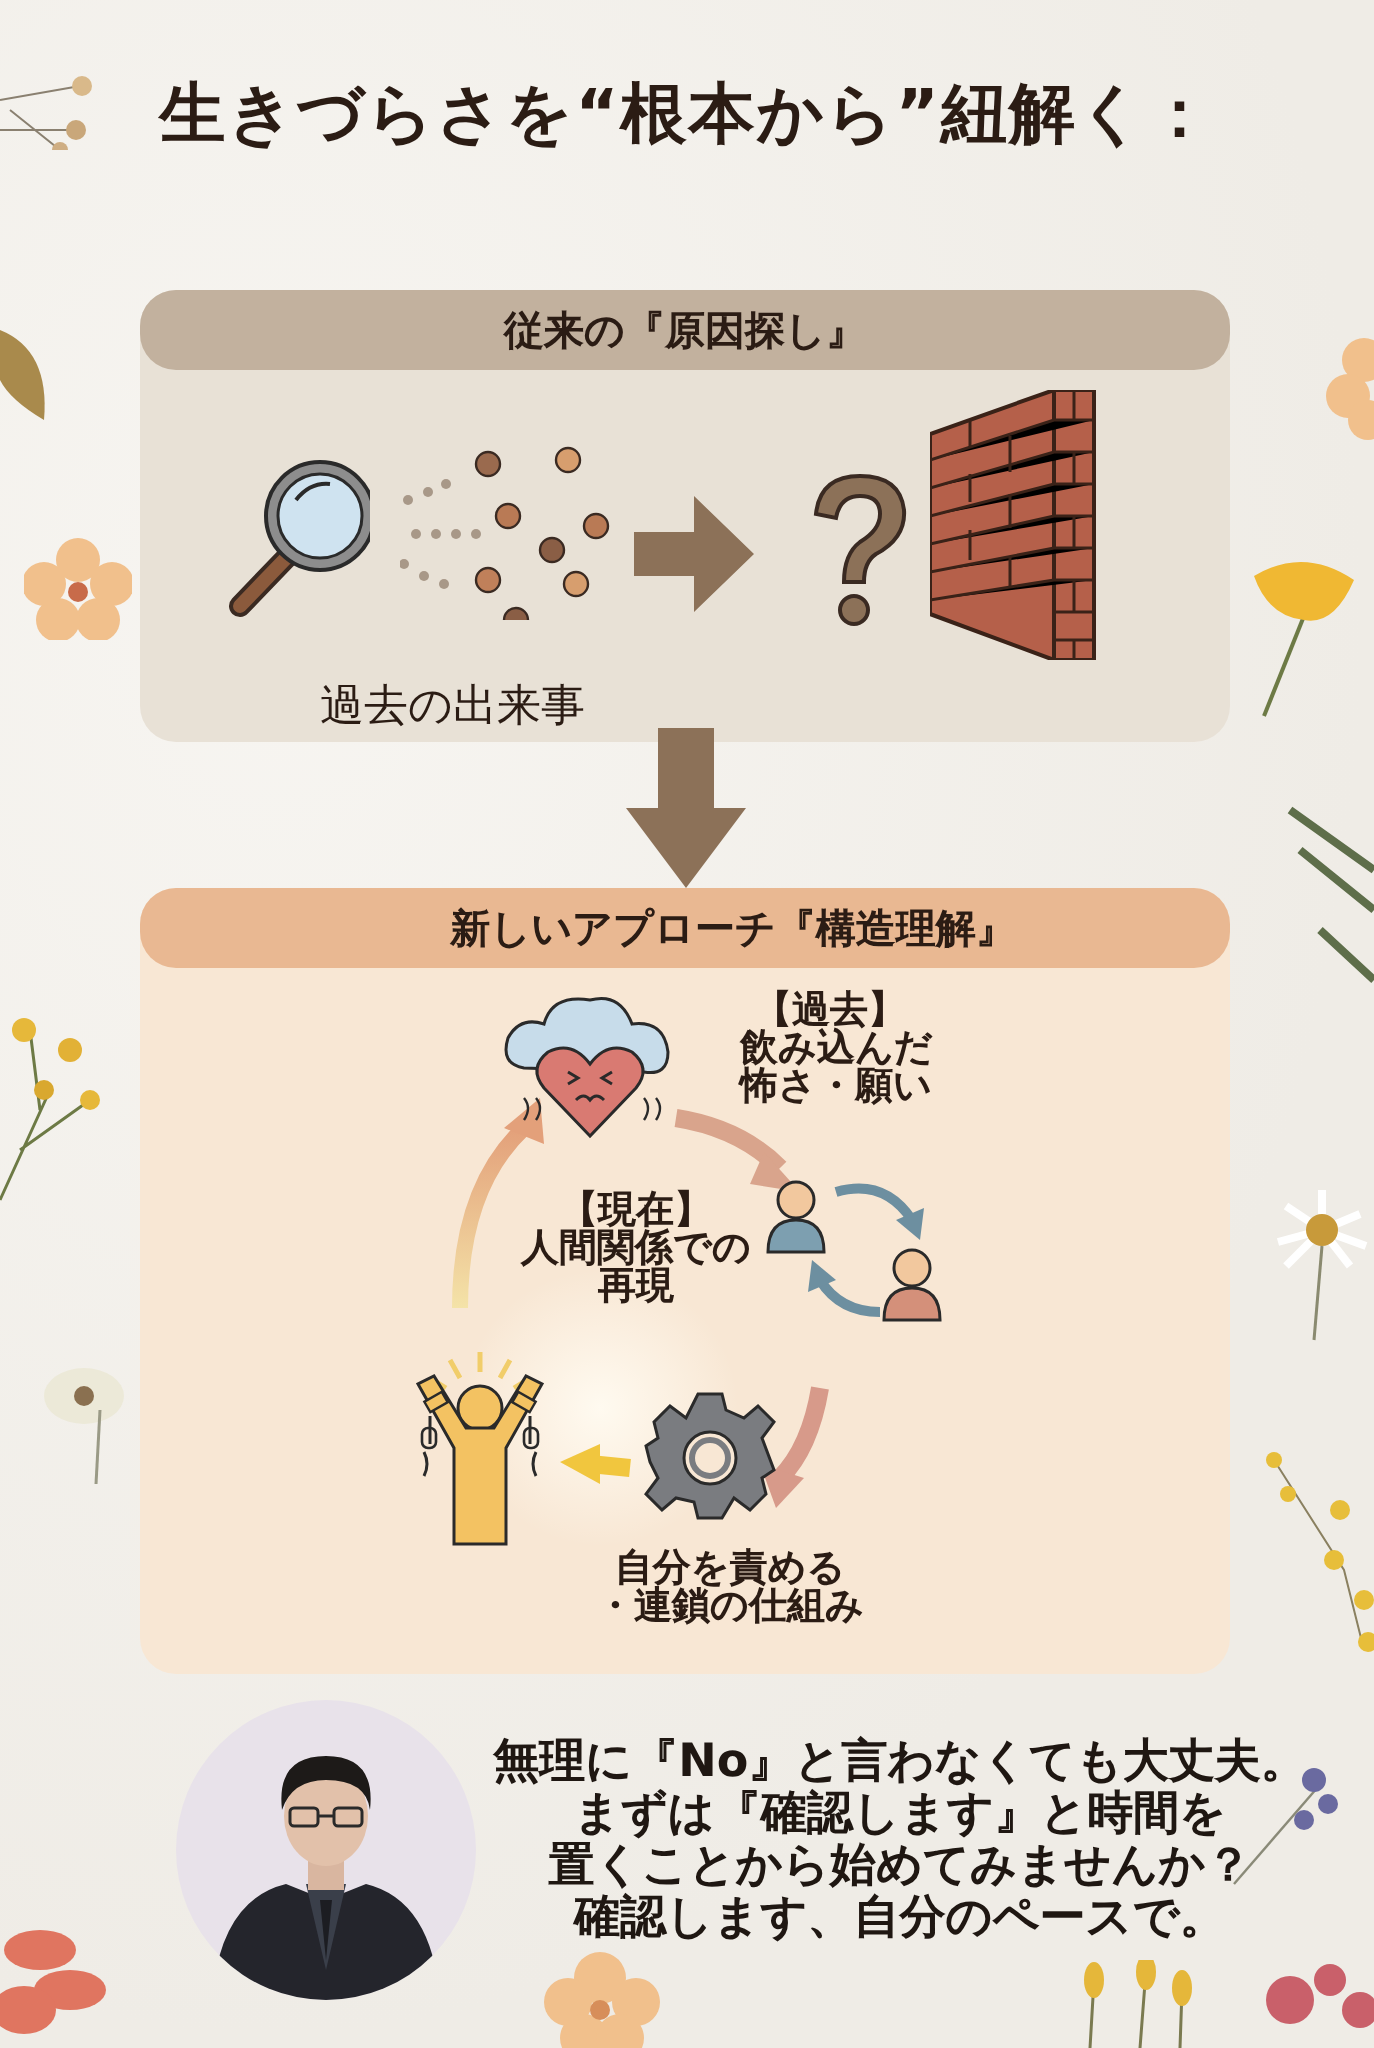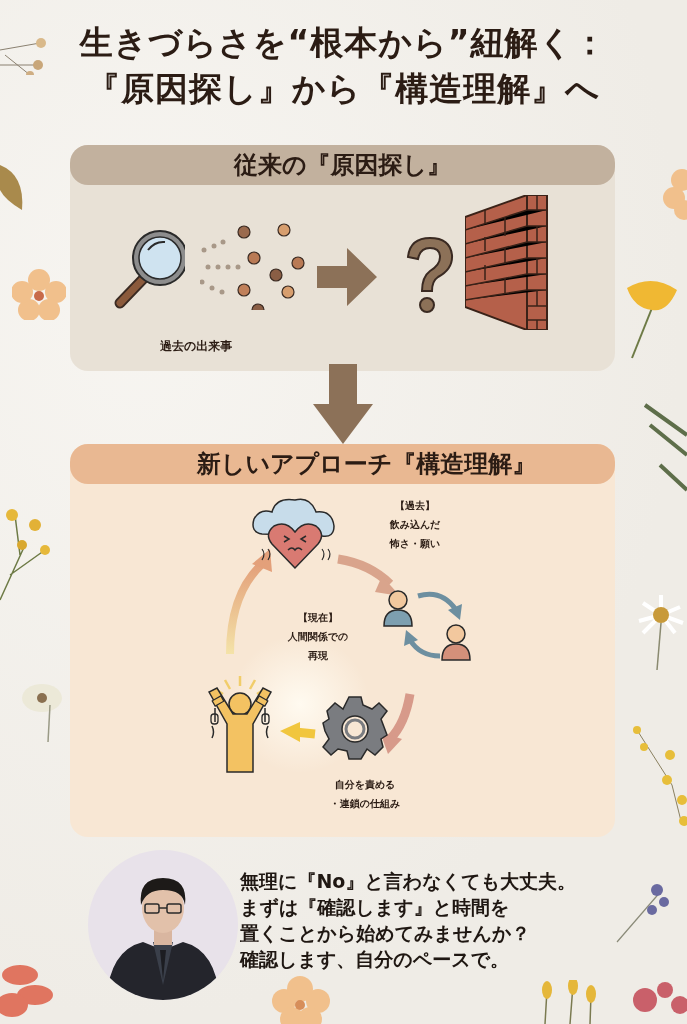--- a/index.html
+++ b/index.html
@@ -1,36 +1,36 @@
 <!DOCTYPE html>
 <html><head>
 <meta charset="utf-8">
 <style>
   html,body{margin:0;padding:0;}
   body{width:687px;height:1024px;position:relative;overflow:hidden;
     background:#f3f1ec;
     background-image:radial-gradient(ellipse at 20% 30%, #f7f5f1 0%, #efece6 70%);
     font-family:"DejaVu Sans","Liberation Sans",sans-serif;color:#2a1f18;}
-  .title{position:absolute;left:0;top:20px;width:687px;text-align:center;font-weight:bold;
+  .title{position:absolute;left:0;top:34px;width:687px;text-align:center;font-weight:bold;
     font-size:33px;line-height:46px;color:#2b1c14;letter-spacing:1px;}
   .card{position:absolute;left:70px;width:545px;border-radius:18px;}
   .card1{top:145px;height:226px;background:#e8e1d6;}
   .card2{top:444px;height:393px;background:#f8e7d4;}
   .card-head{height:40px;border-radius:18px;display:flex;align-items:center;justify-content:center;
-    font-weight:bold;font-size:24px;color:#2b1c14;}
+    font-weight:bold;font-size:20px;color:#2b1c14;}
   .card1 .card-head{background:#c2b19e;}
   .card2 .card-head{background:#e9b892;padding-left:48px;}
   .abs{position:absolute;}
-  .lbl{position:absolute;font-weight:bold;font-size:12px;color:#2b1c14;white-space:nowrap;}
-  .small{position:absolute;font-weight:bold;font-size:10px;line-height:19px;color:#2b1c14;text-align:center;white-space:nowrap;}
+  .lbl{position:absolute;font-weight:normal;font-size:22px;color:#2b1c14;white-space:nowrap;}
+  .small{position:absolute;font-weight:bold;font-size:19px;line-height:19px;color:#2b1c14;text-align:center;white-space:nowrap;}
   .down-arrow{position:absolute;left:313px;top:364px;width:60px;height:80px;}
   .avatar{position:absolute;left:88px;top:850px;width:150px;height:150px;border-radius:50%;
     background:#e8e2ea;overflow:hidden;}
-  .msg{position:absolute;left:240px;top:868px;width:420px;font-weight:bold;
-    font-size:19px;line-height:26px;color:#1f1712;}
+  .msg{position:absolute;left:240px;top:868px;width:420px;text-align:center;font-weight:bold;
+    font-size:23px;line-height:26px;color:#1f1712;}
   .deco{position:absolute;}
 </style>
 </head>
 <body>
 
 <svg class="deco" style="left:0;top:15px" width="50" height="60" viewBox="0 0 50 60">
   <path d="M0 35 L40 28 M0 50 L36 50 M5 40 L30 60" stroke="#8a8070" stroke-width="1" fill="none"></path>
   <circle cx="41" cy="28" r="5" fill="#d9b98a"></circle>
     <circle cx="38" cy="50" r="5" fill="#c9a77a"></circle>
     <circle cx="30" cy="60" r="4" fill="#cfae83"></circle>
@@ -128,21 +128,20 @@
   <path d="M10 44 L12 10 M35 44 L38 5 M55 44 L56 15" stroke="#7a7a50" stroke-width="1.5"></path>
   <g fill="#e5b73a">
       <ellipse cx="12" cy="10" rx="5" ry="9"></ellipse>
       <ellipse cx="38" cy="6" rx="5" ry="9"></ellipse>
       <ellipse cx="56" cy="14" rx="5" ry="9"></ellipse>
     </g>
 </svg>
 
 <div class="title">
   <div>生きづらさを“根本から”紐解く：</div>
-  <div>『原因探し』から『構造理解』へ</div>
 </div>
 
 <div class="card card1">
   <div class="card-head">従来の『原因探し』</div>
 
   <svg class="abs" style="left:40px;top:80px" width="75" height="85" viewBox="0 0 75 85">
     <path d="M10 78 L35 52" stroke="#3a2a22" stroke-width="11" stroke-linecap="round"></path>
     <path d="M10 78 L35 52" stroke="#8b5a3c" stroke-width="7" stroke-linecap="round"></path>
     <circle cx="50" cy="33" r="27" fill="#8d8d8d" stroke="#2a2a2a" stroke-width="2"></circle>
     <circle cx="50" cy="33" r="21" fill="#cfe3f0" stroke="#2a2a2a" stroke-width="1.5"></circle>
@@ -254,21 +253,21 @@
     <path d="M20 34 V48 M17 52 Q20 58 17 64 M70 34 V48 M73 52 Q70 58 73 64" stroke="#2a2a2a" stroke-width="1.5" fill="none"></path>
     <rect x="16" y="40" width="7" height="10" rx="3" fill="none" stroke="#2a2a2a" stroke-width="1.3"></rect>
     <rect x="67" y="40" width="7" height="10" rx="3" fill="none" stroke="#2a2a2a" stroke-width="1.3"></rect>
   </svg>
 
   <div class="small" style="left:300px;top:52px;width:90px">
     <div>【過去】</div>
     <div>飲み込んだ</div>
     <div>怖さ・願い</div>
   </div>
-  <div class="small" style="left:188px;top:164px;width:120px">
+  <div class="small" style="left:188px;top:152px;width:120px">
     <div>【現在】</div>
     <div>人間関係での</div>
     <div>再現</div>
   </div>
   <div class="small" style="left:225px;top:331px;width:140px">
     <div>自分を責める</div>
     <div>・連鎖の仕組み</div>
   </div>
 </div>
 

